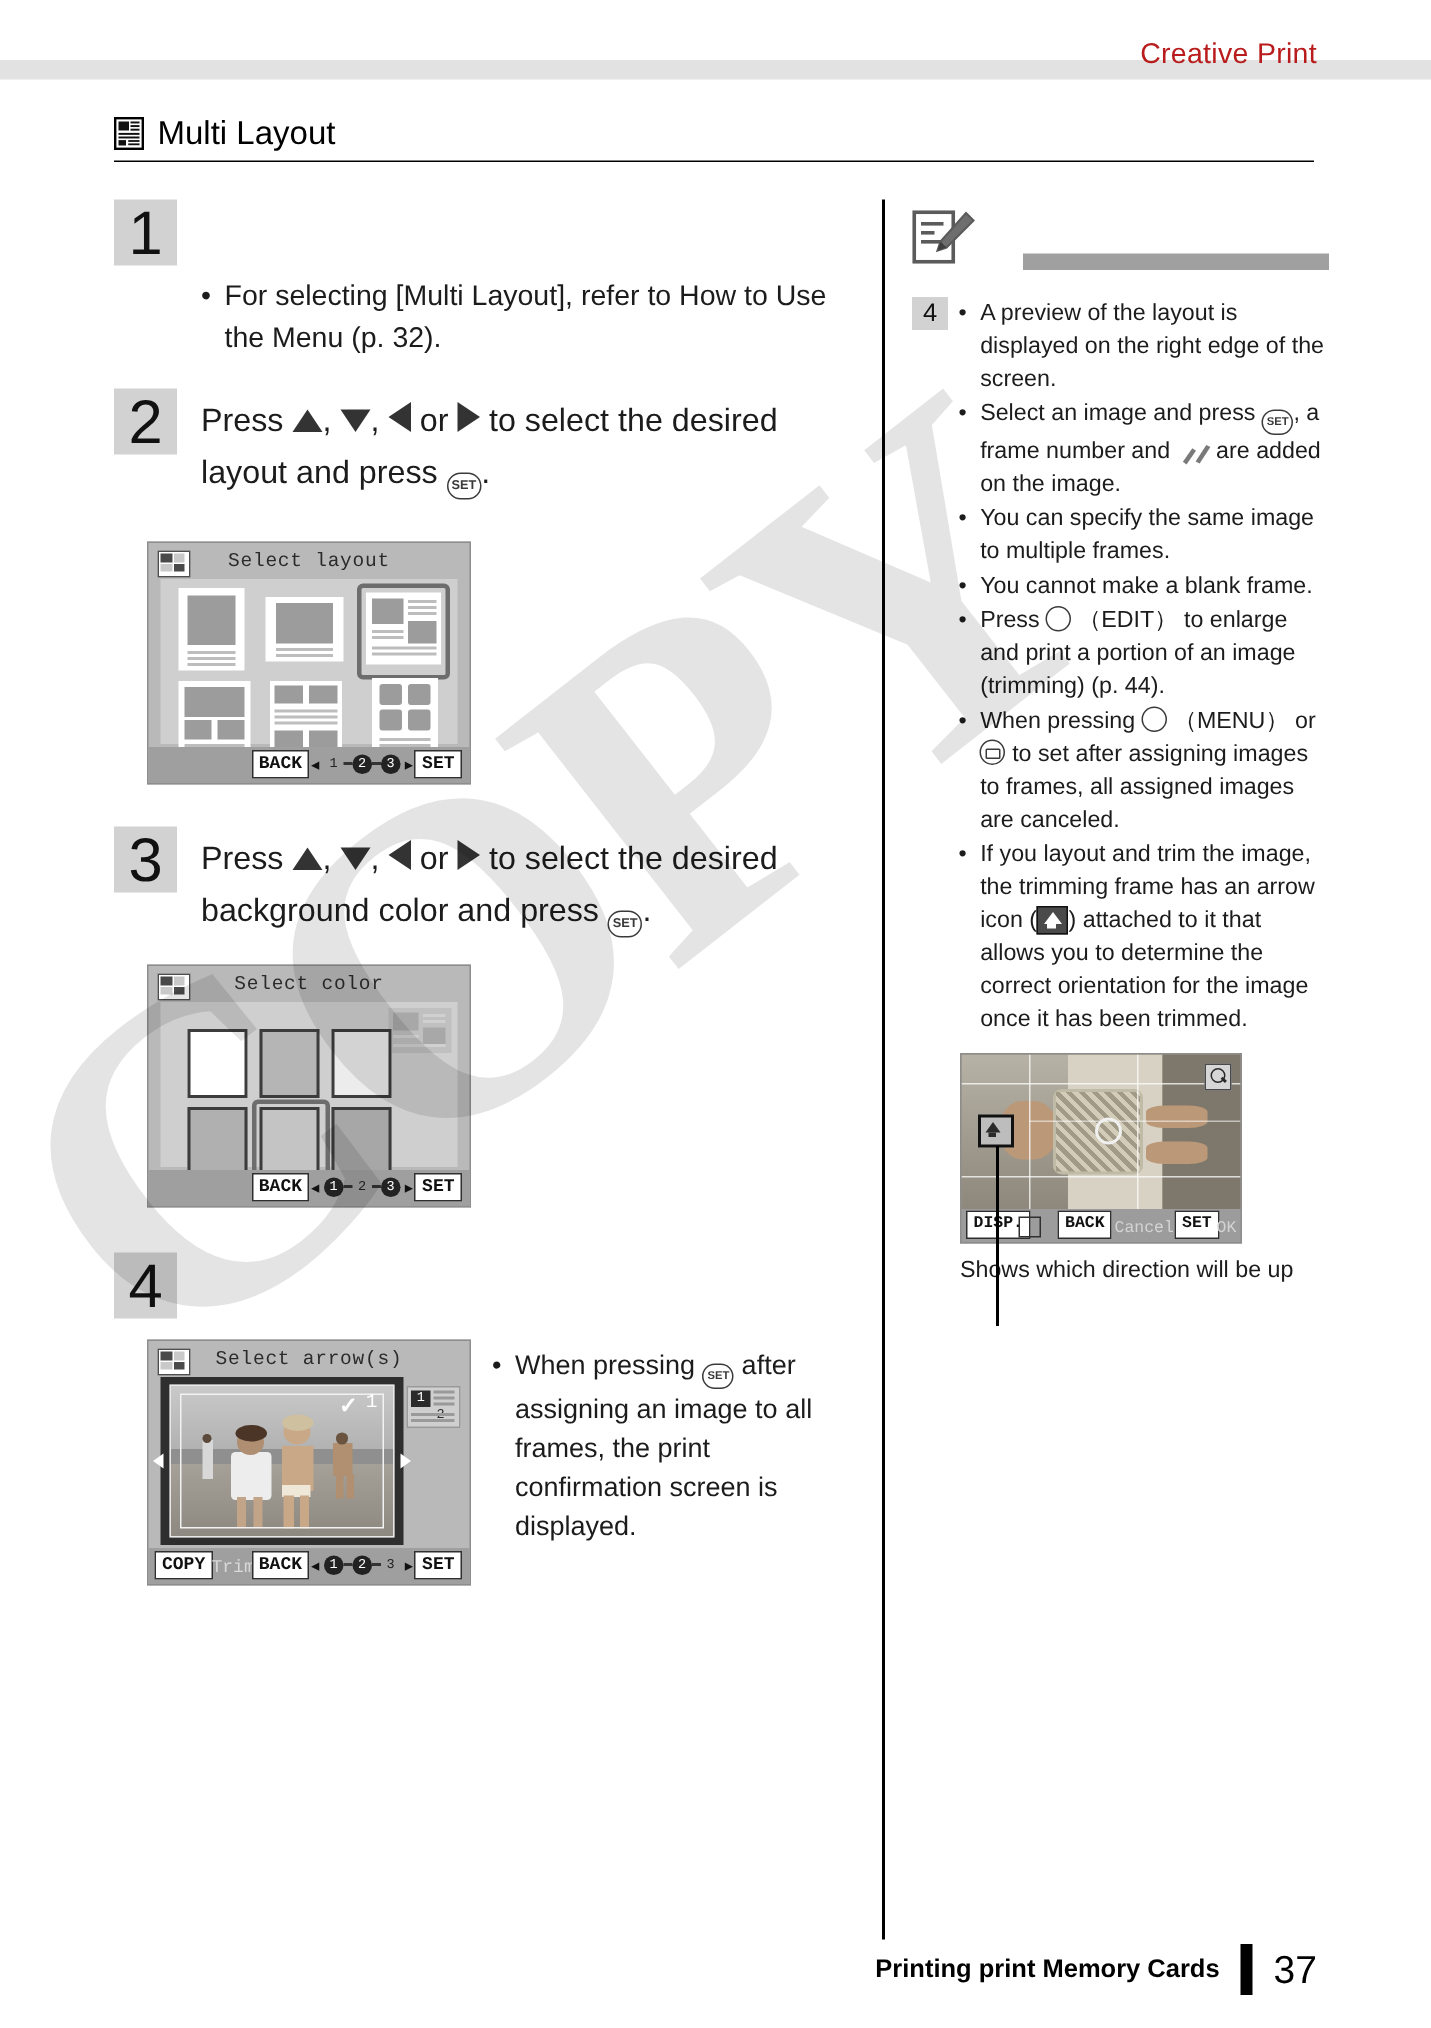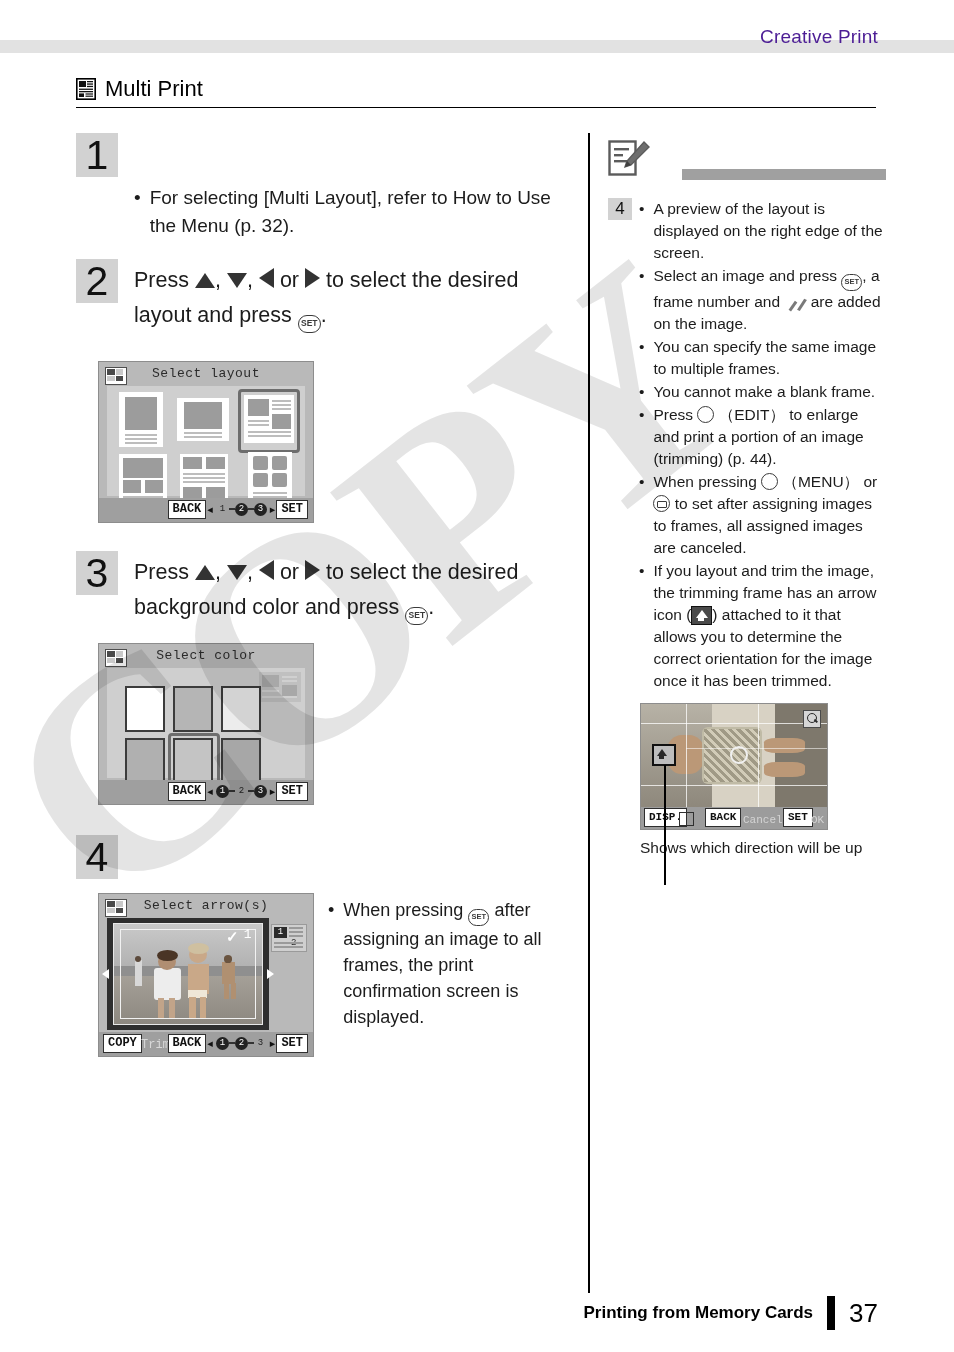--- a/index.html
+++ b/index.html
@@ -16,21 +16,21 @@
   .wm-text{
     position:absolute;left:-60px;top:700px;
     font-size:300px;font-weight:bold;color:#000;opacity:.10;
     transform:rotate(-38deg);transform-origin:left top;
     letter-spacing:-10px;white-space:nowrap;
     font-family:"Liberation Serif",serif;
   }
   
   .hdr-band{position:absolute;left:0;top:40px;width:954px;height:13px;background:#e2e2e2;}
   .hdr-title{
-    position:absolute;right:76px;top:26px;font-size:19px;color:#4c1d95;
+    position:absolute;right:76px;top:26px;font-size:19px;color:#b91c1c;
     letter-spacing:.2px;
   }
   
   .sec{position:absolute;left:76px;top:76px;width:800px;}
   .sec-row{display:flex;align-items:center;gap:9px;}
   .sec-icon{width:20px;height:22px;position:relative;flex:none;}
   .sec-title{font-size:22px;color:#000;}
   .sec-rule{margin-top:5px;border-bottom:1.6px solid #000;width:800px;}
   
   .col-div{position:absolute;left:588px;top:133px;width:1.6px;height:1160px;background:#000;}
@@ -177,21 +177,21 @@
         <rect x="11" y="3" width="6" height="1.3" fill="#111"></rect>
         <rect x="11" y="5.4" width="6" height="1.3" fill="#111"></rect>
         <rect x="11" y="7.8" width="6" height="1.3" fill="#111"></rect>
         <rect x="3" y="10.6" width="14" height="1.3" fill="#111"></rect>
         <rect x="3" y="13" width="14" height="1.3" fill="#111"></rect>
         <rect x="3" y="15.4" width="5" height="3.6" fill="#111"></rect>
         <rect x="9.5" y="15.4" width="7.5" height="1.2" fill="#111"></rect>
         <rect x="9.5" y="17.6" width="7.5" height="1.2" fill="#111"></rect>
       </svg>
     </span>
-    <span class="sec-title">Multi Print</span>
+    <span class="sec-title">Multi Layout</span>
   </div>
   <div class="sec-rule"></div>
 </div>
 
 <div class="col-div"></div>
 
 <div class="left-col">
 
   <div class="step">
     <div class="step-head">
@@ -567,16 +567,16 @@
         <span class="navbtn" style="position:absolute;left:142px;bottom:2px;font-size:11px;">SET</span>
         <span style="position:absolute;left:170px;bottom:3px;font-family:'Liberation Mono',monospace;font-size:11px;color:#d4d4d4;">OK</span>
       </div>
     </div>
     <div class="callout-v"></div>
   </div>
   <div class="callout-cap">Shows which direction will be up</div>
 </div>
 
 <div class="ftr">
-  <span class="ftr-txt">Printing from Memory Cards</span>
+  <span class="ftr-txt">Printing print Memory Cards</span>
   <span class="ftr-bar"></span>
   <span class="ftr-pg">37</span>
 </div>
 
 </body></html>

